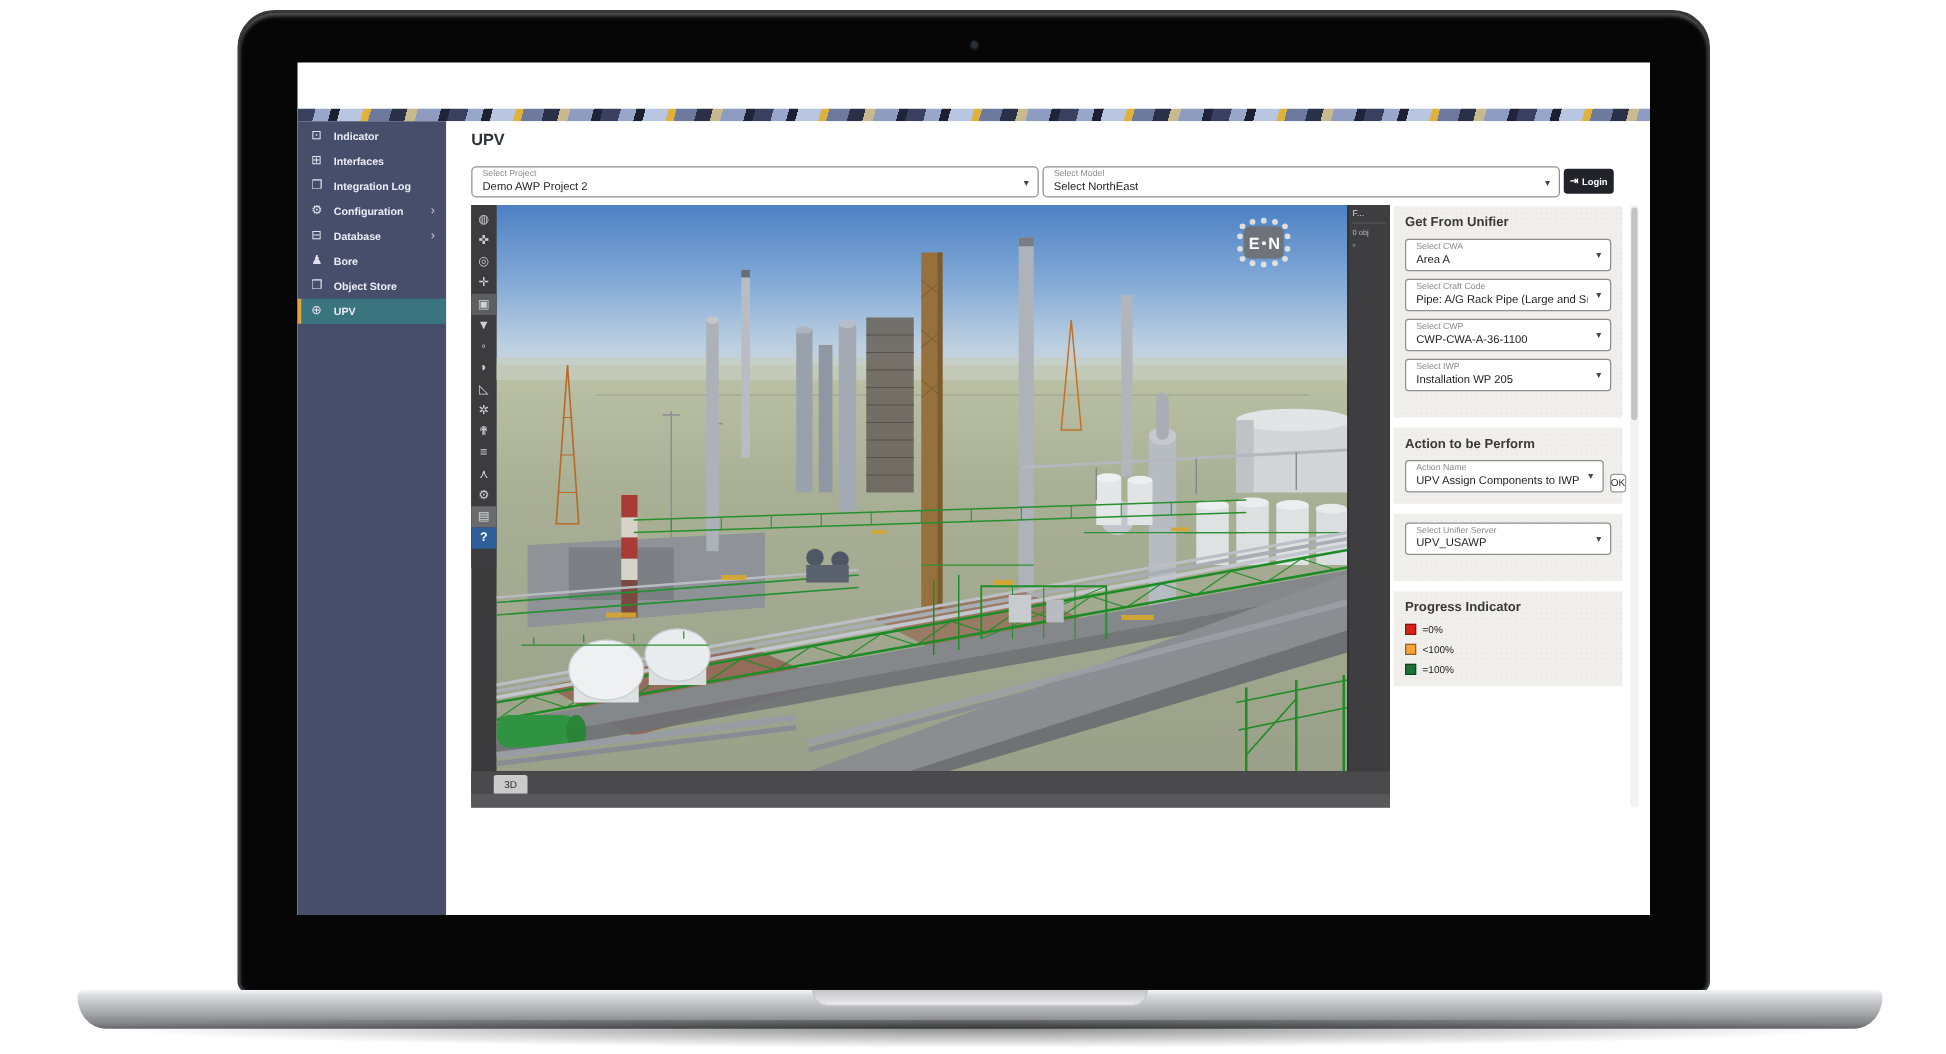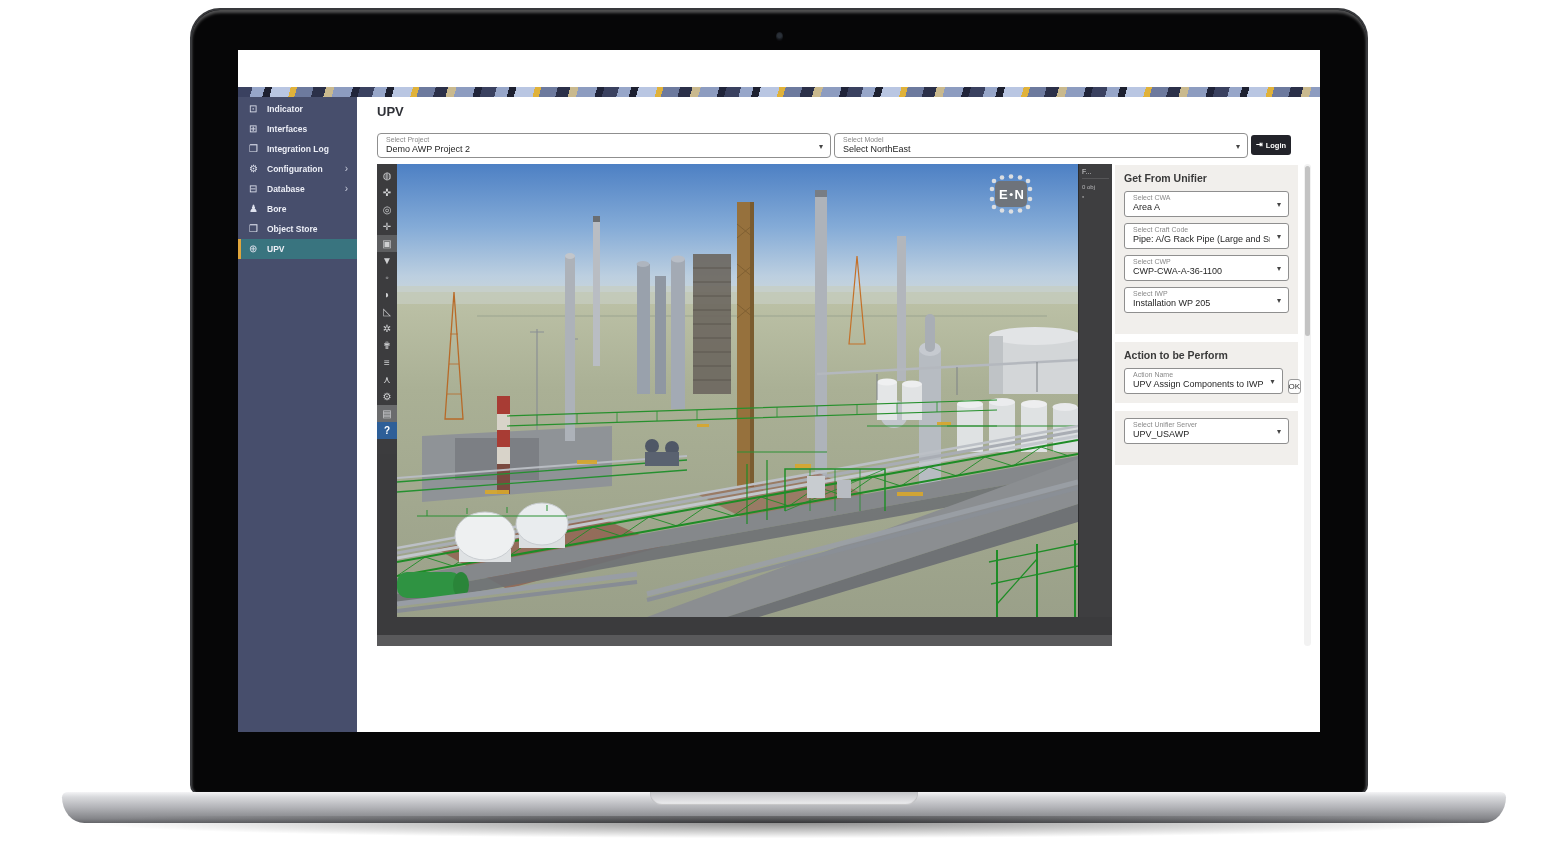--- a/index.html
+++ b/index.html
@@ -331,20 +331,23 @@
           <div class="tool lit">▤</div>
           <div class="tool help">?</div>
         </div>
 
         <div class="vside">
           <div class="sp-title">F...</div>
           <div class="sp-obj">0 obj</div>
           <div class="sp-ico">▫</div>
         </div>
 
+        <div class="vtabs">
+          <div class="vtab">3D</div>
+        </div>
         <div class="vstatus"></div>
       </div>
 
       <div class="rpanel">
         <div class="rsection">
           <h3>Get From Unifier</h3>
           <div class="select">
             <div class="sel-label">Select CWA</div>
             <div class="sel-value">Area A</div>
             <span class="caret">▾</span>
@@ -379,20 +382,35 @@
         </div>
 
         <div class="rsection">
           <div class="select">
             <div class="sel-label">Select Unifier Server</div>
             <div class="sel-value">UPV_USAWP</div>
             <span class="caret">▾</span>
           </div>
         </div>
 
+        <div class="rsection">
+          <h3>Progress Indicator</h3>
+          <div class="legend-row">
+            <span class="swatch" style="background-color: rgb(217, 35, 24);"></span>
+            <span class="legend-lbl">=0%</span>
+          </div>
+          <div class="legend-row">
+            <span class="swatch" style="background-color: rgb(242, 163, 58);"></span>
+            <span class="legend-lbl">&lt;100%</span>
+          </div>
+          <div class="legend-row">
+            <span class="swatch" style="background-color: rgb(29, 114, 53);"></span>
+            <span class="legend-lbl">=100%</span>
+          </div>
+        </div>
       </div>
 
       <div class="vscrollbar">
         <div class="vscroll-thumb"></div>
       </div>
     </div>
   </div>
 </div>
 
 <div class="laptop-base">

